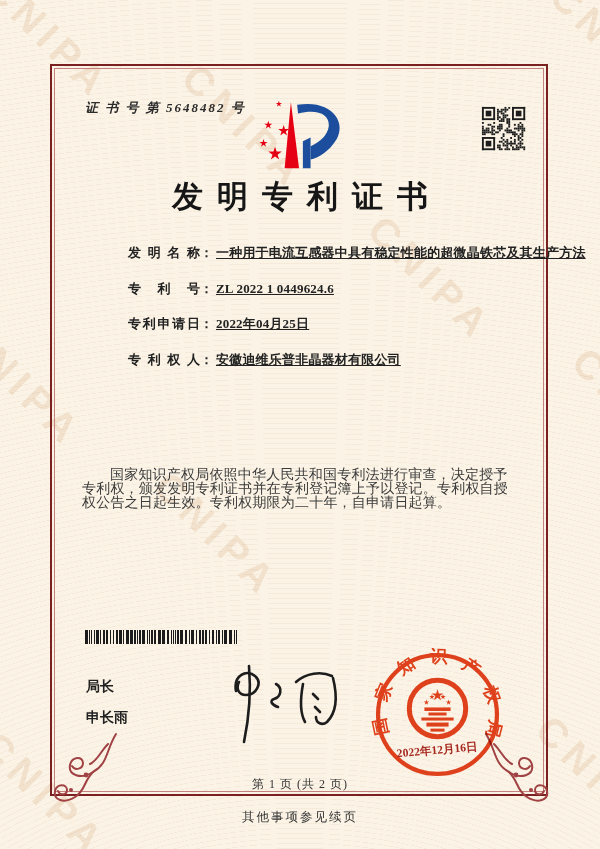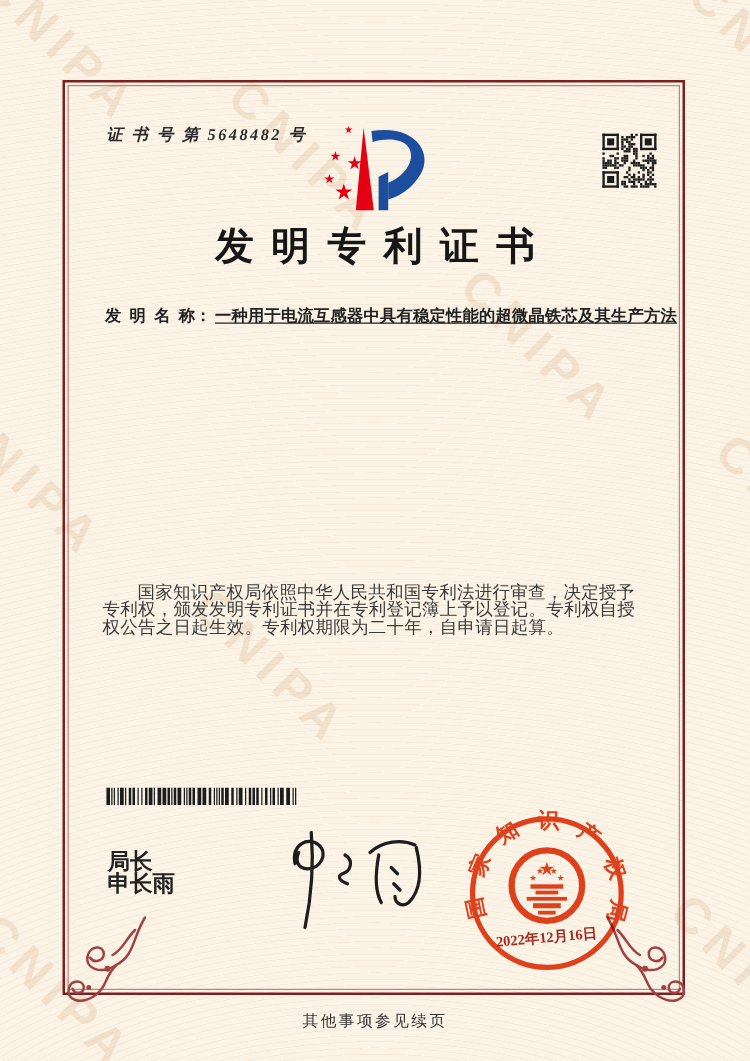--- a/index.html
+++ b/index.html
@@ -31,34 +31,34 @@
   }
   .logo{position:absolute;z-index:3;left:252px;top:97px;}
   .qr{position:absolute;z-index:3;left:481px;top:106px;}
   .title{
     position:absolute;z-index:3;left:0;top:176px;width:600px;text-align:center;
     font-size:31px;font-weight:700;letter-spacing:14px;padding-left:14px;
     box-sizing:border-box;color:#161616;
   }
   .fields{position:absolute;z-index:3;left:84px;top:243px;width:440px;font-size:13px;font-weight:600;color:#222;}
   .frow{line-height:20px;margin-bottom:15.5px;white-space:nowrap;}
-  .flabel{display:inline-block;width:72px;text-align:justify;text-align-last:justify;vertical-align:bottom;}
+  .flabel{display:inline-block;width:72px;text-align:justify;text-align-last:justify;vertical-align:bottom;margin-left:44px;}
   .fcolon{display:inline-block;}
   .fvalue{margin-left:3px;letter-spacing:0.2px;text-decoration:underline;}
   .fvalue2{margin-left:3px;}
   .fpair2{margin-left:26px;}
   .flabel2{display:inline-block;width:76px;text-align:justify;text-align-last:justify;vertical-align:bottom;}
   .paras{
     position:absolute;z-index:3;left:82px;top:468px;width:438px;
     font-size:14px;line-height:14px;color:#3a3a3a;
   }
   .paras p{margin:0;text-indent:2em;letter-spacing:0.2px;}
   .barcode{position:absolute;z-index:3;left:85px;top:630px;}
-  .director{position:absolute;z-index:3;left:86px;top:680px;font-size:18px;font-weight:700;color:#222;line-height:1;}
-  .director .dname{}
+  .director{position:absolute;z-index:3;left:86px;top:680px;font-size:14px;font-weight:700;color:#222;line-height:1;}
+  .director .dname{margin-top:17px;}
   .sig{position:absolute;z-index:3;left:208px;top:660px;}
   .seal{position:absolute;z-index:4;left:371px;top:648px;mix-blend-mode:multiply;opacity:0.95;}
   .page-info{
     position:absolute;z-index:3;left:0;top:776px;width:600px;text-align:center;
     font-size:12px;color:#333;letter-spacing:1px;
   }
   .footer-note{
     position:absolute;z-index:3;left:0;top:809px;width:600px;text-align:center;
     font-size:12.5px;color:#333;letter-spacing:2px;
   }
@@ -300,20 +300,29 @@
       <rect x="45" y="43" width="2" height="2" fill="#1c1c1c"></rect>
       <rect x="45" y="45" width="2" height="2" fill="#1c1c1c"></rect>
     </svg>
 
   <div class="title">发明专利证书</div>
 
   <div class="fields">
     <div class="frow">
       <span class="flabel">发明名称</span><span class="fcolon">：</span><span class="fvalue">一种用于电流互感器中具有稳定性能的超微晶铁芯及其生产方法</span>
     </div>
+    <div class="frow">
+      <span class="flabel">专利号</span><span class="fcolon">：</span><span class="fvalue">ZL 2022 1 0449624.6</span>
+    </div>
+    <div class="frow">
+      <span class="flabel">专利申请日</span><span class="fcolon">：</span><span class="fvalue">2022年04月25日</span>
+    </div>
+    <div class="frow">
+      <span class="flabel">专利权人</span><span class="fcolon">：</span><span class="fvalue">安徽迪维乐普非晶器材有限公司</span>
+    </div>
   </div>
 
   <div class="paras">
     <p>国家知识产权局依照中华人民共和国专利法进行审查，决定授予专利权，颁发发明专利证书并在专利登记簿上予以登记。专利权自授权公告之日起生效。专利权期限为二十年，自申请日起算。</p>
   </div>
 
   <svg class="barcode" id="barcode" width="156" height="14" viewBox="0 0 156 14">
       <rect x="0" y="0" width="3" height="14" fill="#1c1c1c"></rect>
       <rect x="4" y="0" width="1" height="14" fill="#1c1c1c"></rect>
       <rect x="6" y="0" width="1" height="14" fill="#1c1c1c"></rect>
@@ -399,16 +408,17 @@
       <use href="#sst" transform="translate(11,-6) scale(2.8)"></use>
       <rect x="-13" y="-1" width="26" height="3.5"></rect>
       <rect x="-9" y="4" width="18" height="3"></rect>
       <rect x="-16" y="9" width="32" height="3"></rect>
       <rect x="-11" y="14" width="22" height="4"></rect>
       <rect x="-7" y="20" width="14" height="3"></rect>
     </g>
     <text x="66" y="105" text-anchor="middle" font-size="11.5" font-weight="bold" fill="#a62019" transform="rotate(-5 66 105)" font-family="'Liberation Serif',serif">2022年12月16日</text>
   </svg>
 
+  <div class="page-info">第 1 页 (共 2 页)</div>
 
   <div class="footer-note">其他事项参见续页</div>
 
 </div>
 
 </body></html>

